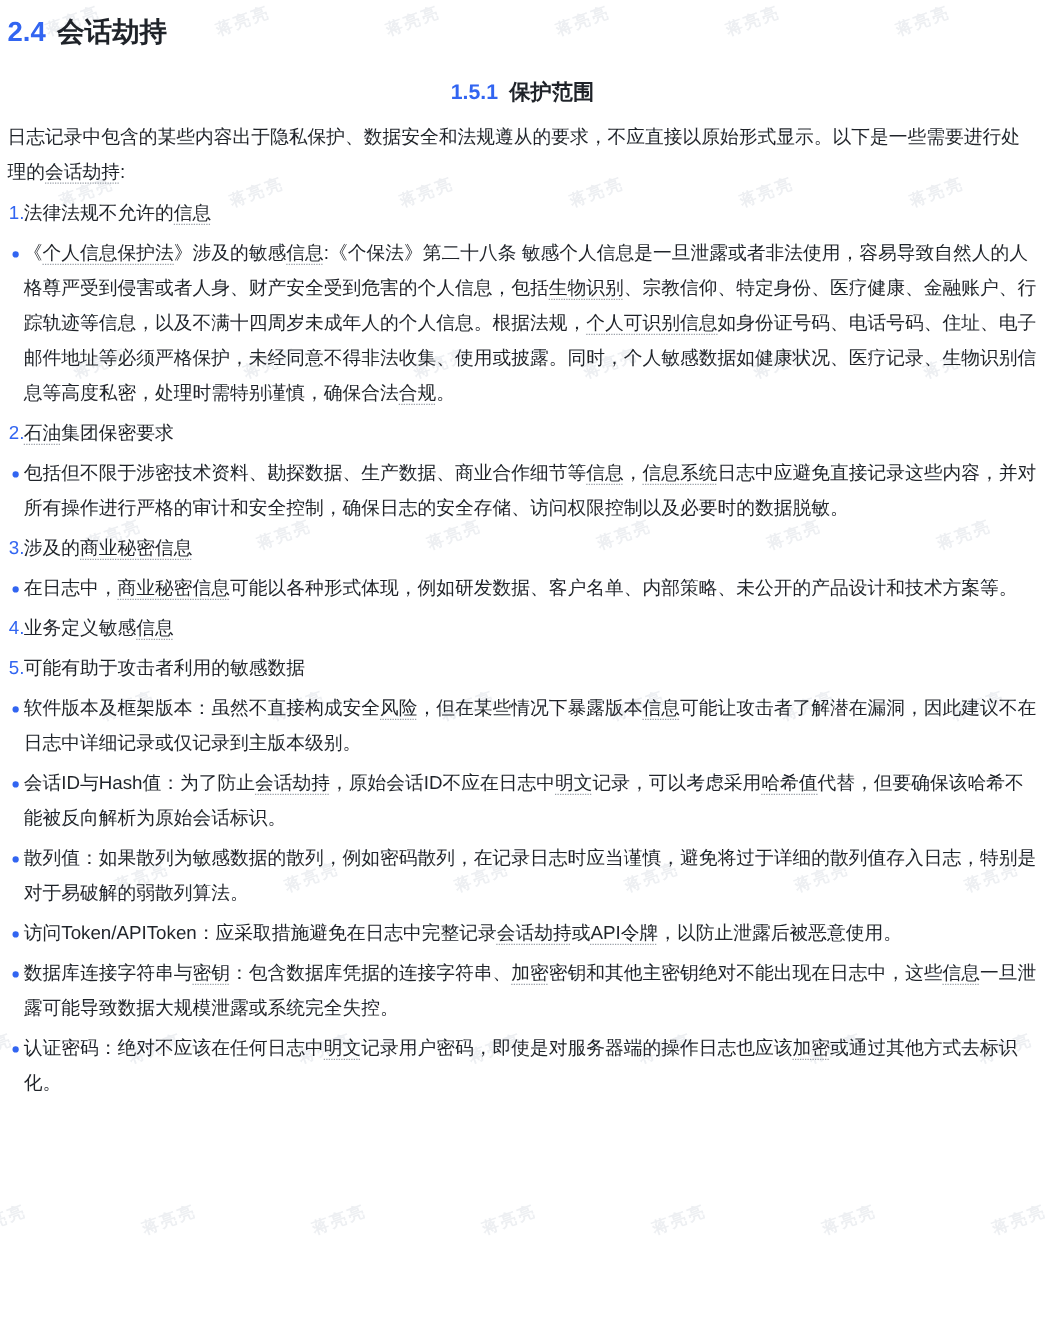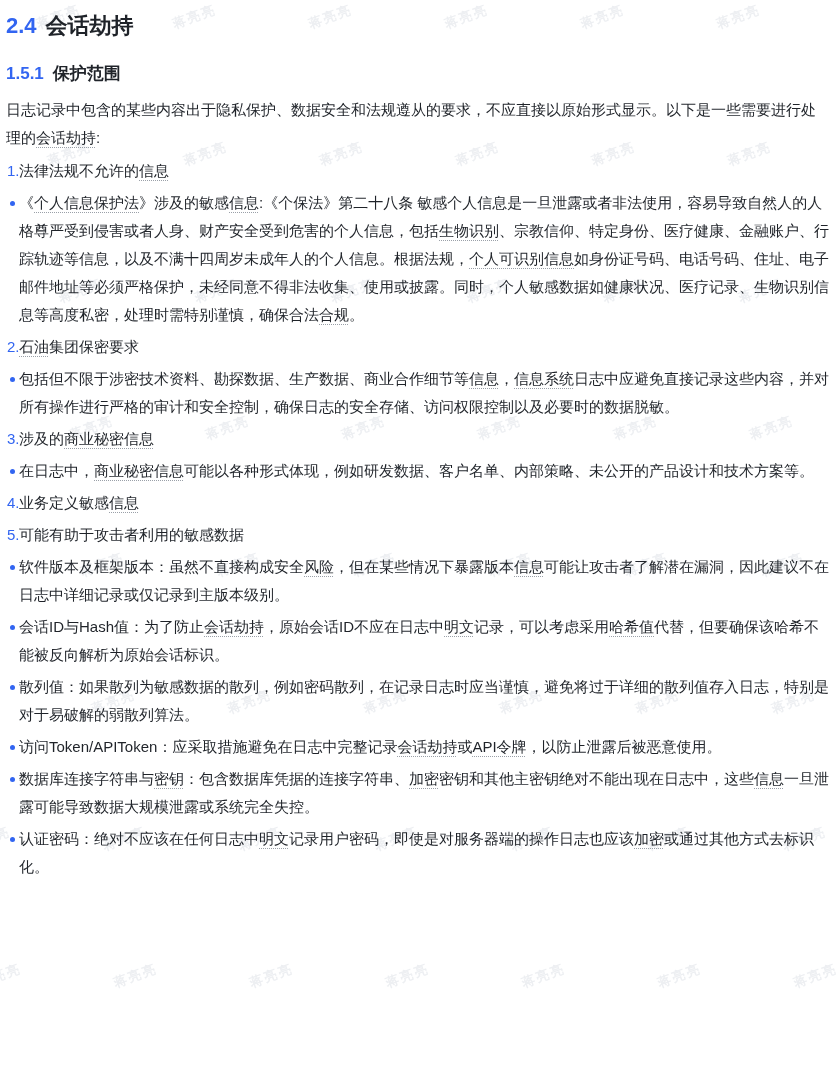--- a/index.html
+++ b/index.html
@@ -12,21 +12,21 @@
   #wm-layer{position:absolute;inset:0;overflow:hidden;z-index:0;pointer-events:none;}
   .wm{
     position:absolute;white-space:nowrap;
     font-size:13px;font-weight:600;letter-spacing:2px;
     color:var(--wm,#edeff2);
     transform:rotate(-20deg);
   }
   
   #doc{position:relative;z-index:1;padding:6px 10px 0 6px;}
   h1{font-size:22px;line-height:32px;font-weight:700;margin:4px 0 20px;}
-  h2{font-size:17px;line-height:24px;font-weight:700;margin:0 0 10px;}
+  h2{font-size:17px;line-height:24px;font-weight:700;margin:0 0 10px;text-align:center;}
   .hnum{color:var(--accent,#3265f1);margin-right:9px;}
   .intro{font-size:15px;line-height:28px;margin:0 0 5px;}
   .li{position:relative;padding-left:13px;margin:0 0 4px;font-size:15px;line-height:28px;}
   .marker-num{
     position:absolute;left:1px;top:0;color:var(--accent,#3265f1);
     font-size:15px;line-height:28px;
   }
   .marker-dot{
     position:absolute;left:4px;top:12px;width:5px;height:5px;border-radius:50%;
     background:var(--accent,#3265f1);

